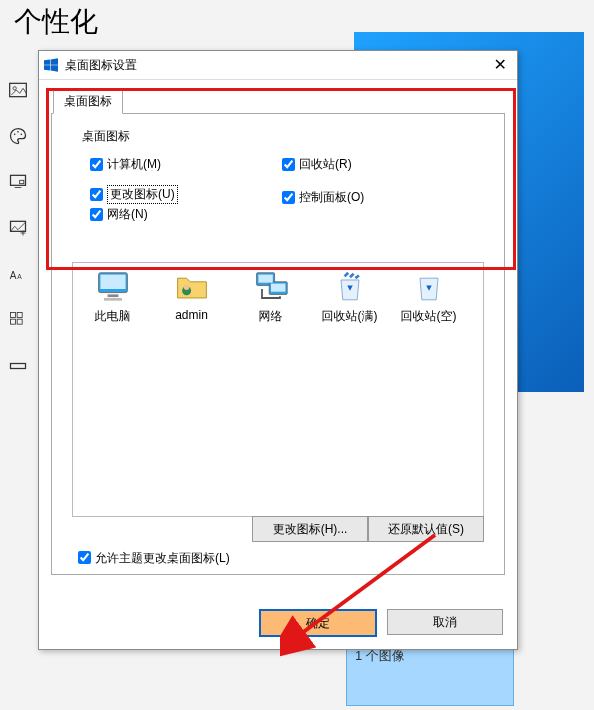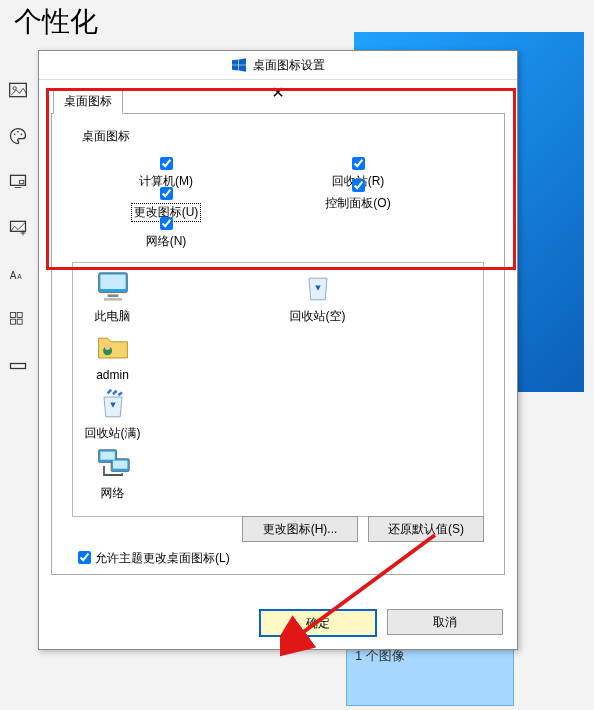--- a/index.html
+++ b/index.html
@@ -99,21 +99,20 @@
   }
   .titlebar {
     height: 28px;
     line-height: 28px;
     font-size: 12px;
     padding: 0 4px;
     display: flex;
     align-items: center;
     justify-content: space-between;
     border-bottom: 1px solid #ddd;
-    flex-direction: column;
   }
   .titlebar .t-left { display: flex; align-items: center; gap: 6px; }
   .titlebar .win-icon { width: 16px; height: 14px; }
   .close-x { font-size: 16px; padding: 0 6px; }
   .tab-strip {
     margin: 8px 0 0 14px;
   }
   .tab {
     display: inline-block;
     border: 1px solid #aaa;
@@ -146,40 +145,38 @@
     left: 30px;
     top: 14px;
     font-size: 12px;
   }
   .cb { margin-right: 4px; vertical-align: middle; }
   .cb-row {
     display: flex;
     align-items: center;
     font-size: 12px;
     height: 20px;
-    flex-direction: column;
   }
   .col-left { position: absolute; left: 34px; top: 40px; width: 160px; }
   .col-right { position: absolute; left: 226px; top: 40px; width: 160px; }
   .focus-box {
     border: 1px dotted #000;
     padding: 0 2px;
   }
   .icon-area {
     position: absolute;
     left: 20px;
     top: 148px;
     right: 20px;
     height: 245px;
     border: 1px solid #bbb;
     background: #fff;
     display: flex;
     flex-wrap: wrap;
     padding-top: 8px;
-    flex-direction: column;
   }
   .icon-item {
     width: 75px;
     text-align: center;
     font-size: 12px;
     margin: 0 2px 6px 2px;
   }
   .icon-item .ico {
     width: 36px;
     height: 34px;
@@ -195,40 +192,39 @@
     height: 24px;
     padding: 0 12px;
     font-size: 12px;
     min-width: 90px;
   }
   .btn-row-mid {
     position: absolute;
     right: 20px;
     top: 402px;
     display: flex;
-    gap: 10px;
   }
   .allow-row {
     position: absolute;
     left: 22px;
     top: 434px;
     display: flex;
     align-items: flex-end;
     font-size: 12px;
   }
   .btn-row-bottom {
     position: absolute;
     right: 14px;
     bottom: 12px;
     display: flex;
     gap: 10px;
   }
   .btn-primary {
     border: 2px solid #0a64c8;
-    background: #fef9c3;
+    background: #fdba74;
   }
   
   .red-arrow {
     position: absolute;
     z-index: 30;
     pointer-events: none;
   }
 </style>
 </head>
 <body>
@@ -323,32 +319,32 @@
 
     <div class="col-left">
       <div class="cb-row">
         <input class="cb" type="checkbox" checked="" style="">
         <span>计算机(M)</span>
       </div>
       <div class="cb-row" style="margin-top:10px">
         <input class="cb" type="checkbox" checked="" style="">
         <span class="focus-box">更改图标(U)</span>
       </div>
-      <div class="cb-row" style="margin-top:10px">
+      <div class="cb-row" style="">
         <input class="cb" type="checkbox" checked="" style="">
         <span>网络(N)</span>
       </div>
     </div>
 
     <div class="col-right">
       <div class="cb-row">
         <input class="cb" type="checkbox" checked="" style="">
         <span>回收站(R)</span>
       </div>
-      <div class="cb-row" style="margin-top:2px">
+      <div class="cb-row" style="margin-top:13px">
         <input class="cb" type="checkbox" checked="" style="">
         <span>控制面板(O)</span>
       </div>
     </div>
 
     <div class="icon-area">
       <div class="icon-item">
         <div class="ico"><svg viewBox="0 0 40 36">
               <rect x="4" y="2" width="32" height="22" rx="2" fill="#2aa3e6" stroke="#666"></rect>
               <rect x="6" y="4" width="28" height="16" fill="#caeaff"></rect>
@@ -360,35 +356,35 @@
       <div class="icon-item">
         <div class="ico"><svg viewBox="0 0 40 36">
               <path d="M4 10 L4 30 L36 30 L36 12 L18 12 L14 8 L4 8 Z" fill="#f7d36b" stroke="#b58b1f"></path>
               <circle cx="14" cy="22" r="5" fill="#2e8b57"></circle>
               <circle cx="14" cy="18" r="3" fill="#f4c28f"></circle>
             </svg></div>
         <div>admin</div>
       </div>
       <div class="icon-item">
         <div class="ico"><svg viewBox="0 0 40 36">
-              <path d="M10 10 L30 10 L28 32 L12 32 Z" fill="#e4f0fb" stroke="#7da7cf"></path>
-              <path d="M14 6 L18 2 M20 7 L24 3 M26 8 L30 5" stroke="#3a7bd5" stroke-width="3" fill="none"></path>
-              <path d="M17 16 L23 16 L20 22 Z" fill="#0a64c8"></path>
-            </svg></div>
-        <div>回收站(满)</div>
-      </div>
-      <div class="icon-item">
-        <div class="ico"><svg viewBox="0 0 40 36">
               <rect x="4" y="2" width="20" height="14" rx="1" fill="#2aa3e6" stroke="#666"></rect>
               <rect x="18" y="12" width="20" height="14" rx="1" fill="#2aa3e6" stroke="#666"></rect>
               <rect x="6" y="4" width="16" height="9" fill="#caeaff"></rect>
               <rect x="20" y="14" width="16" height="9" fill="#caeaff"></rect>
               <path d="M10 20 L10 30 L30 30 L30 28" fill="none" stroke="#555" stroke-width="2"></path>
             </svg></div>
         <div>网络</div>
+      </div>
+      <div class="icon-item">
+        <div class="ico"><svg viewBox="0 0 40 36">
+              <path d="M10 10 L30 10 L28 32 L12 32 Z" fill="#e4f0fb" stroke="#7da7cf"></path>
+              <path d="M14 6 L18 2 M20 7 L24 3 M26 8 L30 5" stroke="#3a7bd5" stroke-width="3" fill="none"></path>
+              <path d="M17 16 L23 16 L20 22 Z" fill="#0a64c8"></path>
+            </svg></div>
+        <div>回收站(满)</div>
       </div>
       <div class="icon-item">
         <div class="ico"><svg viewBox="0 0 40 36">
               <path d="M10 8 L30 8 L28 32 L12 32 Z" fill="#e4f0fb" stroke="#7da7cf"></path>
               <path d="M17 16 L23 16 L20 22 Z" fill="#0a64c8"></path>
             </svg></div>
         <div>回收站(空)</div>
       </div>
     </div>
 

